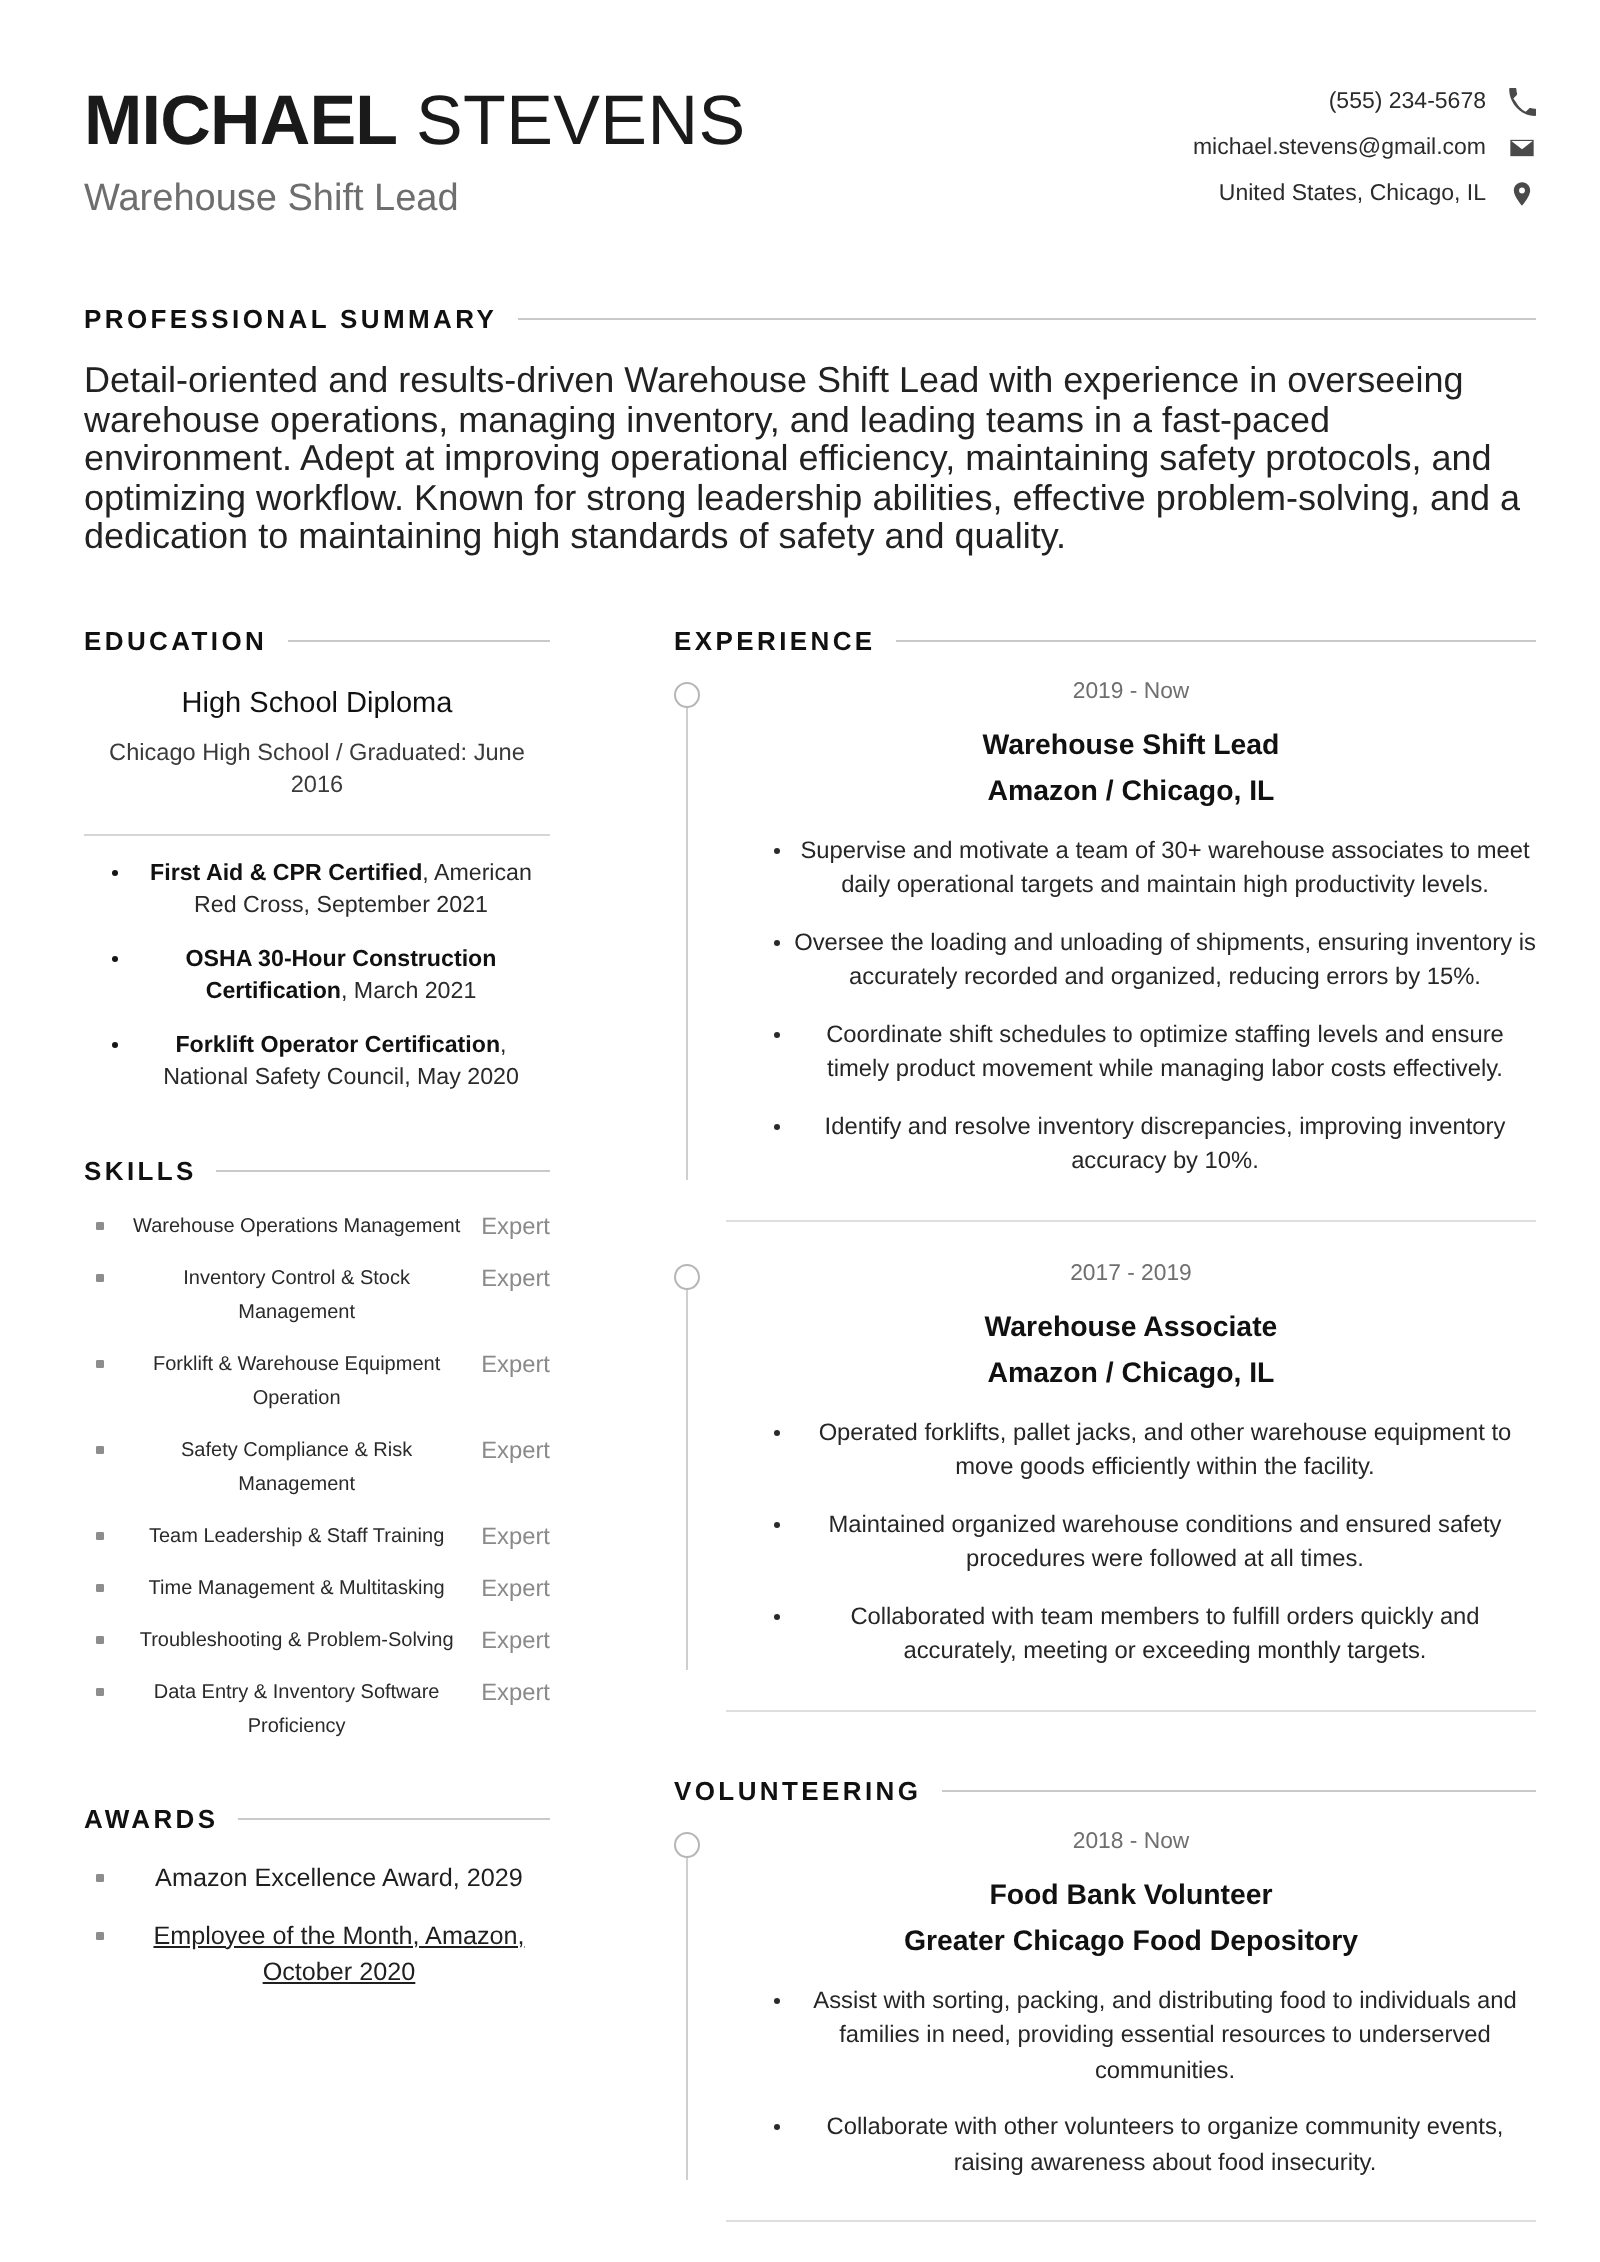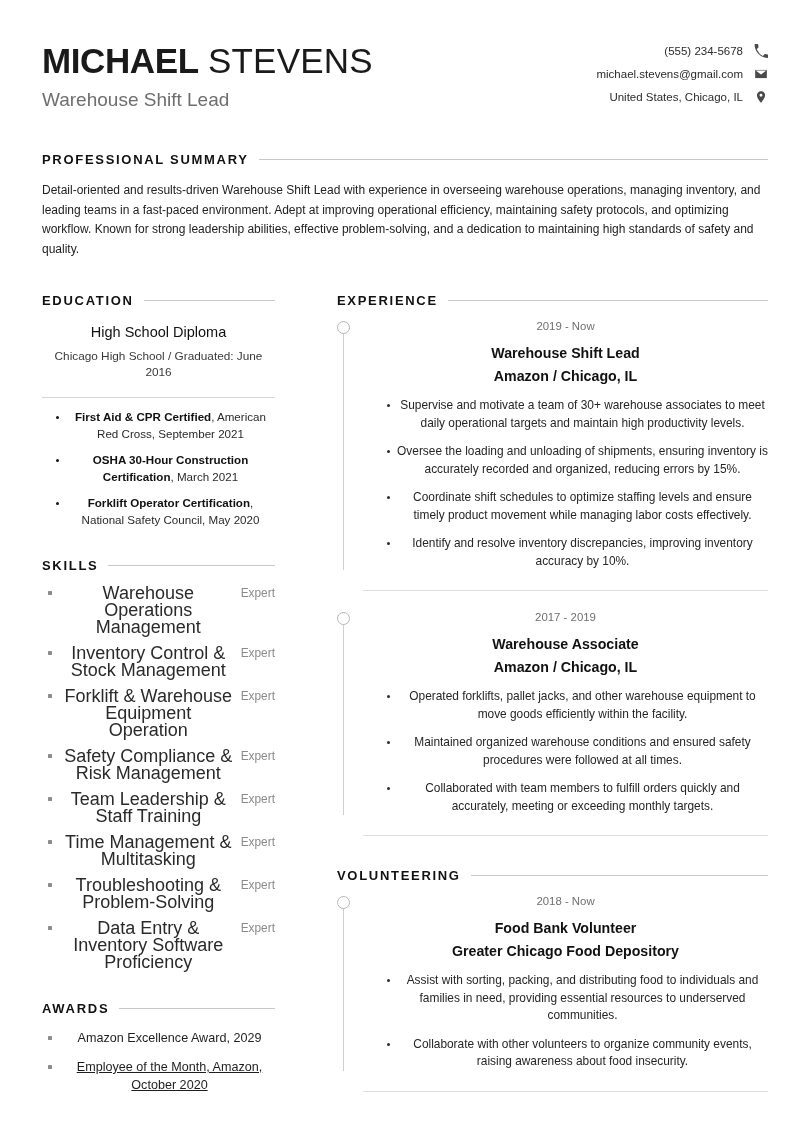--- a/index.html
+++ b/index.html
@@ -85,21 +85,21 @@
   .sec-head .rule {
     flex: 1 1 auto;
     height: 1px;
     background: #c9c9c9;
   }
 
   
   .summary-block { margin-top: 40px; }
   .summary-text {
     margin-top: 14px;
-    font-size: 12px;
+    font-size: 18px;
     line-height: 19.5px;
     color: #222222;
     text-align: left;
   }
 
   
   .columns {
     display: flex;
     margin-top: 34px;
     align-items: flex-start;
@@ -172,21 +172,21 @@
     display: flex;
     align-items: flex-start;
     justify-content: space-between;
     margin-bottom: 9px;
     gap: 8px;
   }
   .skill-row:last-child { margin-bottom: 0; }
   .skill-name {
     position: relative;
     padding-left: 22px;
-    font-size: 18px;
+    font-size: 10px;
     line-height: 17px;
     color: #2a2a2a;
     flex: 1 1 auto;
   }
   .skill-name::before {
     content: "";
     position: absolute;
     left: 6px;
     top: 6px;
     width: 4px;

